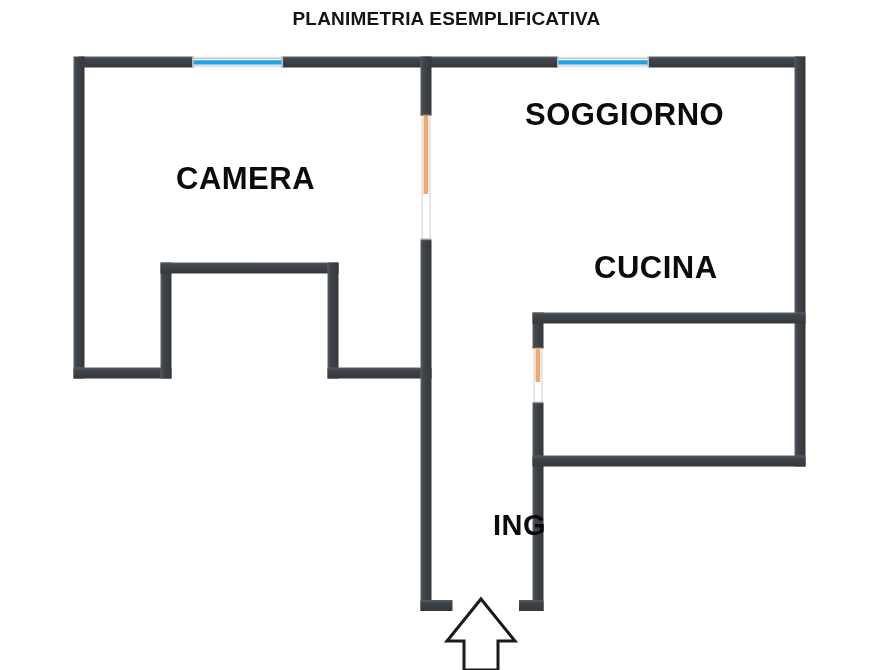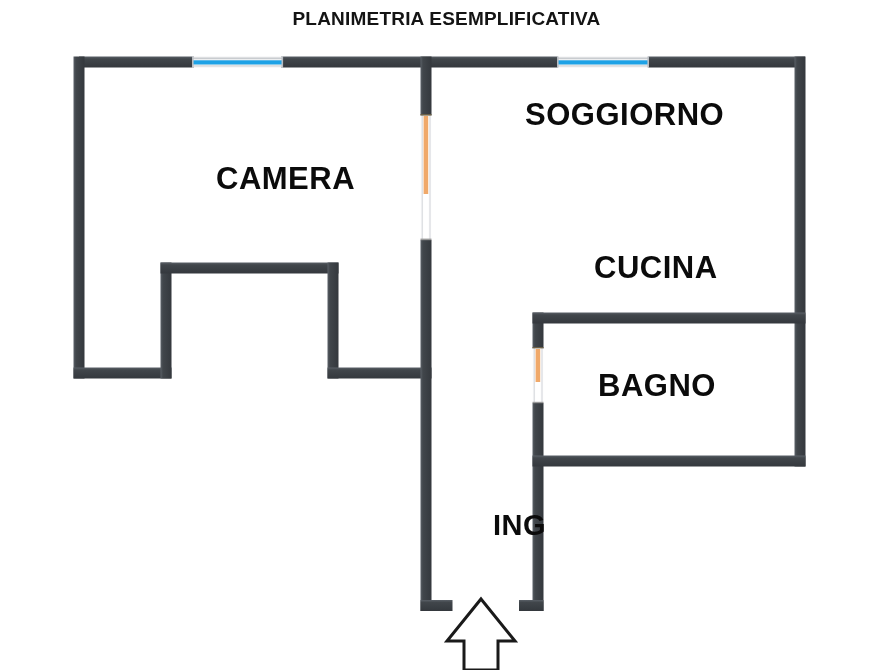--- a/index.html
+++ b/index.html
@@ -37,21 +37,21 @@
     top: 0;
   }
   .room-label {
     position: absolute;
     font-family: "Liberation Sans", sans-serif;
     font-weight: bold;
     color: #0b0b0b;
     white-space: nowrap;
     user-select: none;
   }
-  #label-camera   { left: 176px; top: 161px; font-size: 31px; letter-spacing: 0.5px; margin-left: 40px; }
+  #label-camera   { left: 176px; top: 161px; font-size: 31px; letter-spacing: 0.5px; }
   #label-soggiorno{ left: 525px; top: 97px;  font-size: 31px; letter-spacing: 0.5px; }
   #label-cucina   { left: 594px; top: 250px; font-size: 31px; letter-spacing: 0.5px; }
   #label-bagno    { left: 598px; top: 368px; font-size: 31px; letter-spacing: 0.5px; }
   #label-ing      { left: 453px; top: 509px; font-size: 29px; letter-spacing: 0.5px; margin-left: 40px; }
 </style>
 </head>
 <body>
 
 <div id="floorplan-page">
 
@@ -163,17 +163,16 @@
     </g>
 
   </svg>
 
   <div id="label-camera" class="room-label">CAMERA</div>
 
   <div id="label-soggiorno" class="room-label">SOGGIORNO</div>
 
   <div id="label-cucina" class="room-label">CUCINA</div>
 
-  <div id="label-bagno" class="room-label">BAGNO</div>
 
   <div id="label-ing" class="room-label">ING</div>
 
 </div>
 
 </body></html>

